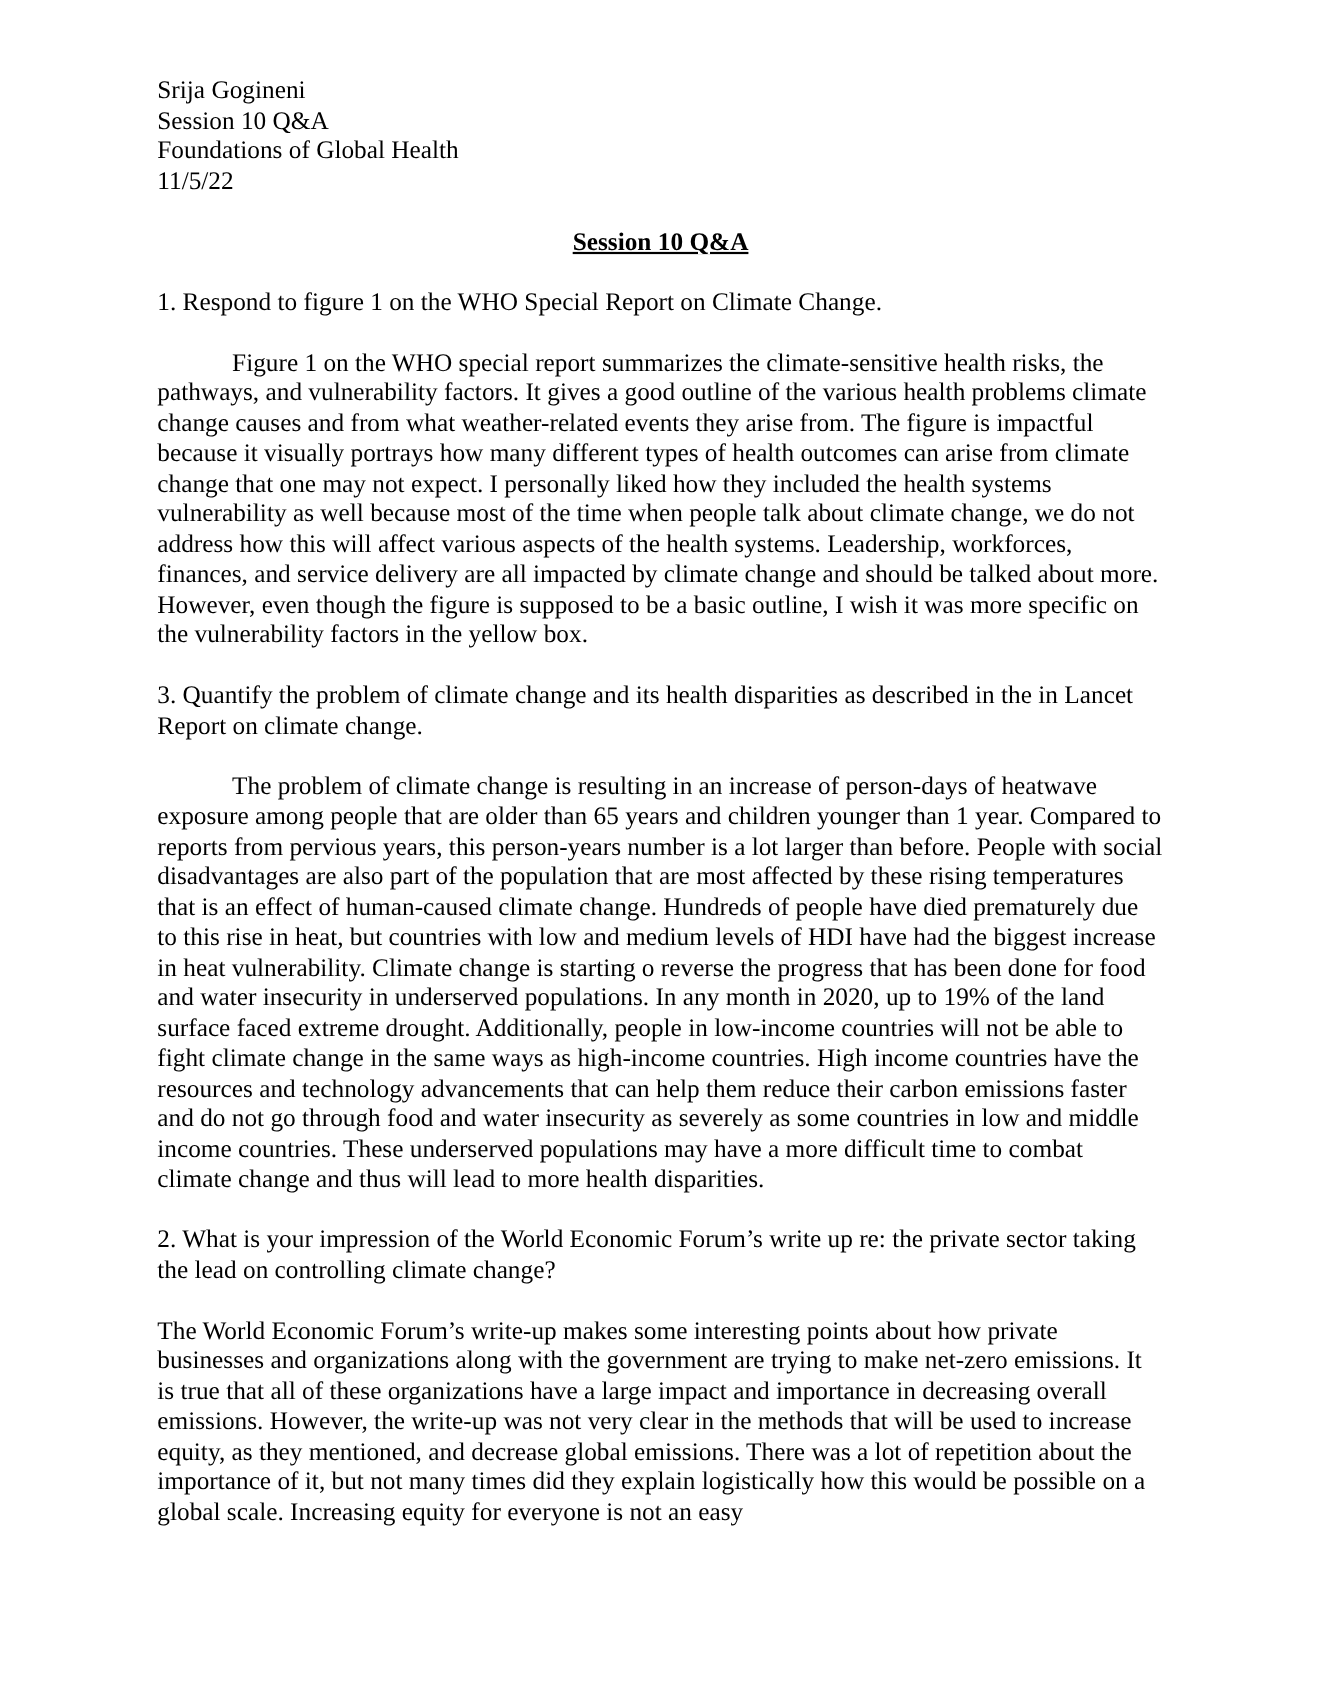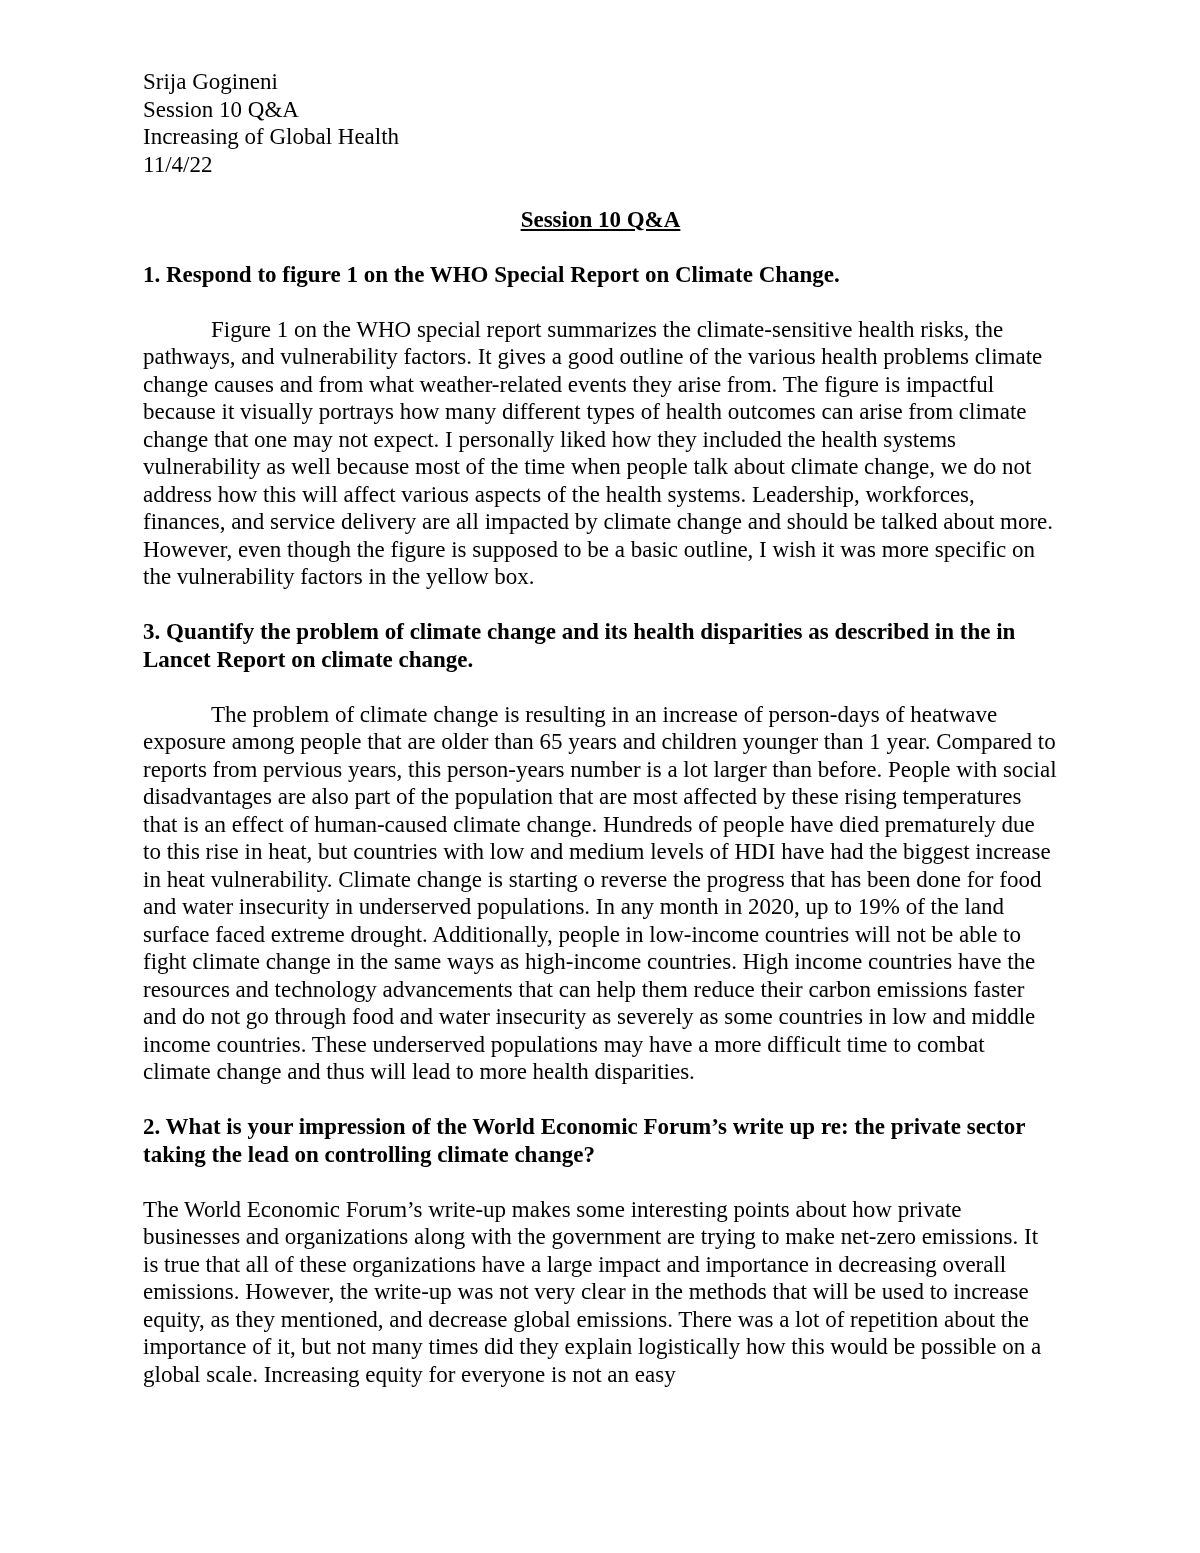--- a/index.html
+++ b/index.html
@@ -29,41 +29,41 @@
   .header-block div {
     margin: 0;
   }
   .doc-title {
     text-align: center;
     font-weight: bold;
     text-decoration: underline;
     margin: 0 0 27.5px 0;
   }
   .question {
-    font-weight: bold;
+    font-weight: normal;
     margin: 0 0 27.5px 0;
   }
   .answer {
     margin: 0 0 27.5px 0;
   }
   .answer.indent {
     text-indent: 68px;
   }
 </style>
 </head>
 <body>
 
 <div class="page">
   <div class="content">
 
     <div class="header-block">
       <div>Srija Gogineni</div>
       <div>Session 10 Q&amp;A</div>
-      <div>Increasing of Global Health</div>
-      <div>11/4/22</div>
+      <div>Foundations of Global Health</div>
+      <div>11/5/22</div>
     </div>
 
     <div class="doc-title">Session 10 Q&amp;A</div>
 
     <div class="question">1. Respond to figure 1 on the WHO Special Report on Climate Change.</div>
     <p class="answer indent">Figure 1 on the WHO special report summarizes the climate-sensitive health risks, the pathways, and vulnerability factors. It gives a good outline of the various health problems climate change causes and from what weather-related events they arise from. The figure is impactful because it visually portrays how many different types of health outcomes can arise from climate change that one may not expect. I personally liked how they included the health systems vulnerability as well because most of the time when people talk about climate change, we do not address how this will affect various aspects of the health systems. Leadership, workforces, finances, and service delivery are all impacted by climate change and should be talked about more. However, even though the figure is supposed to be a basic outline, I wish it was more specific on the vulnerability factors in the yellow box.</p>
 
     <div class="question">3. Quantify the problem of climate change and its health disparities as described in the in Lancet Report on climate change.</div>
     <p class="answer indent">The problem of climate change is resulting in an increase of person-days of heatwave exposure among people that are older than 65 years and children younger than 1 year. Compared to reports from pervious years, this person-years number is a lot larger than before. People with social disadvantages are also part of the population that are most affected by these rising temperatures that is an effect of human-caused climate change. Hundreds of people have died prematurely due to this rise in heat, but countries with low and medium levels of HDI have had the biggest increase in heat vulnerability. Climate change is starting o reverse the progress that has been done for food and water insecurity in underserved populations. In any month in 2020, up to 19% of the land surface faced extreme drought. Additionally, people in low-income countries will not be able to fight climate change in the same ways as high-income countries. High income countries have the resources and technology advancements that can help them reduce their carbon emissions faster and do not go through food and water insecurity as severely as some countries in low and middle income countries. These underserved populations may have a more difficult time to combat climate change and thus will lead to more health disparities.</p>
 

